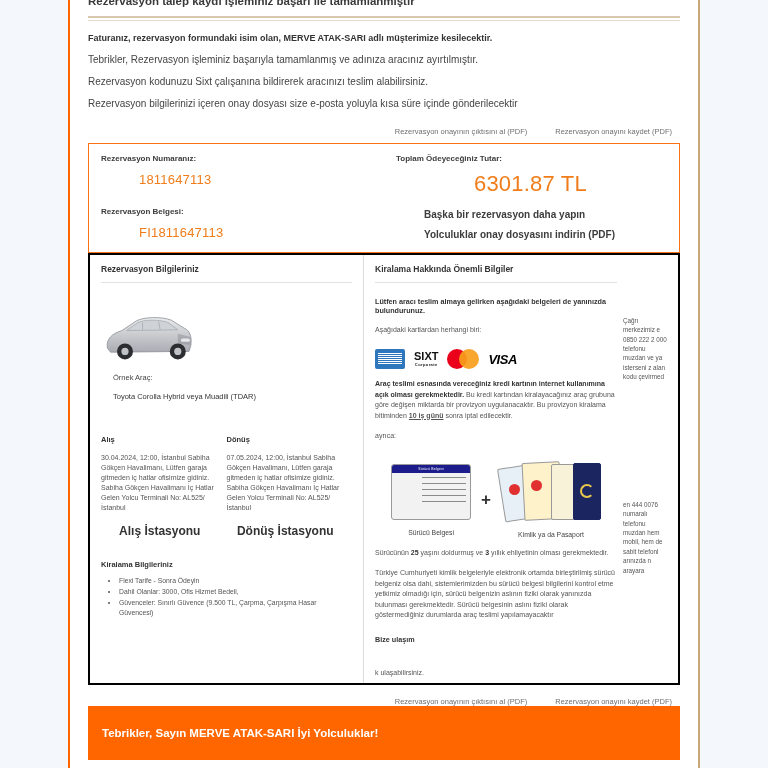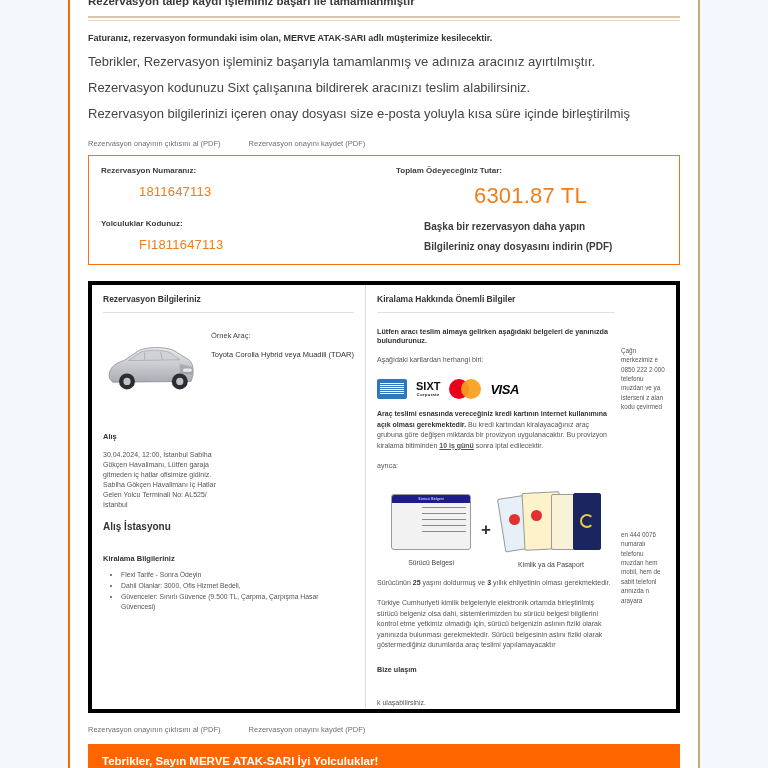--- a/index.html
+++ b/index.html
@@ -32,26 +32,26 @@
   .rule{
     height:2px;background:#d8c7ad;margin:3px 0 0 0;
   }
   .rule.thin{height:1px;background:#e7dcc8;margin-top:2px;}
 
   .invoice-line{
     font-size:9px;font-weight:bold;color:#333;
     margin:12px 0 0 0;
   }
   .para{
-    font-size:13px;color:#444;margin:11px 0 0 0;
+    font-size:10px;color:#444;margin:11px 0 0 0;
   }
 
   
   .pdf-row{
-    display:flex;gap:28px;
+    display:flex;justify-content:flex-end;gap:28px;
     margin-top:18px;padding-right:8px;
   }
   .pdf-link{
     font-size:7.5px;color:#6f6f6f;text-decoration:none;cursor:pointer;
   }
 
   
   .summary{
     margin-top:7px;
     border:1px solid #f97316;
@@ -70,42 +70,42 @@
   }
   .sum-label2{margin-top:20px;}
   .sub-link{
     font-size:10px;font-weight:bold;color:#3c3c3c;
     margin-left:28px;margin-top:12px;cursor:pointer;
   }
   .sub-link.second{margin-top:9px;}
 
   
   .panels{
-    display:flex;margin-top:16px;
-    border:4px solid #000000;
+    display:flex;
+    border:2px solid #000000;
     box-sizing:border-box;
     height:432px;
   }
   .panel-l{width:274px;border-right:1px solid #dcdcdc;padding:9px 11px;box-sizing:border-box;}
   .panel-r{flex:1;padding:9px 11px;box-sizing:border-box;display:flex;}
   .panel-title{font-size:8.5px;font-weight:bold;color:#333;}
   .panel-rule{height:1px;background:#e2e2e2;margin-top:8px;}
 
   
-  .car-row{display:flex;margin-top:13px;}
+  .car-row{display:flex;margin-top:13px;flex-direction:column;}
   .car-img{width:96px;height:62px;flex:none;margin-top:10px;}
   .car-meta{margin-left:12px;padding-top:5px;}
   .car-meta .k{font-size:7.5px;color:#444;}
   .car-meta .v{font-size:7.5px;color:#333;margin-top:10px;}
 
   .pr-row{display:flex;margin-top:34px;}
   .pr-col{width:50%;padding-right:8px;box-sizing:border-box;}
   .pr-head{font-size:7.5px;font-weight:bold;color:#333;}
   .pr-body{font-size:7px;color:#555;margin-top:9px;line-height:1.45;}
-  .pr-station{font-size:10px;font-weight:bold;color:#333;margin-top:11px;}
+  .pr-station{font-size:12px;font-weight:bold;color:#333;margin-top:11px;text-align:center;}
 
   .rent-title{font-size:7.5px;font-weight:bold;color:#333;margin-top:22px;}
   ul.rent{margin:7px 0 0 0;padding-left:18px;}
   ul.rent li{font-size:6.8px;color:#555;line-height:1.55;}
 
   
   .rp-main{flex:1;padding-right:6px;}
   .rp-side{
     width:44px;flex:none;font-size:6.3px;color:#555;
     line-height:1.5;padding-top:52px;
@@ -146,57 +146,57 @@
   .ids .m{position:absolute;width:11px;height:11px;border-radius:50%;background:#e03030;}
   .ids .m1{left:8px;top:22px;}
   .ids .m2{left:30px;top:18px;}
   .ids .star{position:absolute;left:79px;top:22px;width:10px;height:10px;border-radius:50%;
      border:2px solid #e8c84a;border-right-color:transparent;}
   .doc-cap{font-size:6.8px;color:#444;margin-top:9px;}
 
   
   .pdf-row.bottom{margin-top:12px;}
   .banner{
-    margin-top:10px;background:#ff6600;color:#fff;
+    background:#ff6600;color:#fff;
     font-size:11.5px;font-weight:bold;
-    padding:11px 14px;box-sizing:border-box;
+    padding:21px 14px;box-sizing:border-box;
   }
 </style>
 </head>
 <body>
 
 <div class="page">
   <div class="inner">
 
     <h1 class="main-title">Rezervasyon talep kaydı işleminiz başarı ile tamamlanmıştır</h1>
     <div class="rule"></div>
     <div class="rule thin"></div>
 
     <p class="invoice-line">Faturanız, rezervasyon formundaki isim olan, MERVE ATAK-SARI adlı müşterimize kesilecektir.</p>
     <p class="para">Tebrikler, Rezervasyon işleminiz başarıyla tamamlanmış ve adınıza aracınız ayırtılmıştır.</p>
     <p class="para">Rezervasyon kodunuzu Sixt çalışanına bildirerek aracınızı teslim alabilirsiniz.</p>
-    <p class="para">Rezervasyon bilgilerinizi içeren onay dosyası size e-posta yoluyla kısa süre içinde birleştirilmiş</p>
+    <p class="para">Rezervasyon bilgilerinizi içeren onay dosyası size e-posta yoluyla kısa süre içinde gönderilecektir</p>
 
     <div class="pdf-row">
       <span class="pdf-link">Rezervasyon onayının çıktısını al (PDF)</span>
       <span class="pdf-link">Rezervasyon onayını kaydet (PDF)</span>
     </div>
 
     <div class="summary">
       <div class="col">
         <div class="sum-label">Rezervasyon Numaranız:</div>
         <div class="sum-value">1811647113</div>
-        <div class="sum-label sum-label2">Yolculuklar Kodunuz:</div>
+        <div class="sum-label sum-label2">Rezervasyon Belgesi:</div>
         <div class="sum-value">FI1811647113</div>
       </div>
       <div class="col">
         <div class="sum-label">Toplam Ödeyeceğiniz Tutar:</div>
         <div class="sum-value big">6301.87 TL</div>
         <div class="sub-link">Başka bir rezervasyon daha yapın</div>
-        <div class="sub-link second">Bilgileriniz onay dosyasını indirin (PDF)</div>
+        <div class="sub-link second">Yolculuklar onay dosyasını indirin (PDF)</div>
       </div>
     </div>
 
     <div class="panels">
 
       <div class="panel-l">
         <div class="panel-title">Rezervasyon Bilgileriniz</div>
         <div class="panel-rule"></div>
 
         <div class="car-row">
@@ -223,20 +223,25 @@
             <div class="v">Toyota Corolla Hybrid veya Muadili (TDAR)</div>
           </div>
         </div>
 
         <div class="pr-row">
           <div class="pr-col">
             <div class="pr-head">Alış</div>
             <div class="pr-body">30.04.2024, 12:00, İstanbul Sabiha Gökçen Havalimanı, Lütfen garaja gitmeden iç hatlar ofisimize gidiniz. Sabiha Gökçen Havalimanı İç Hatlar Gelen Yolcu Terminali No: AL525/ İstanbul</div>
             <div class="pr-station">Alış İstasyonu</div>
           </div>
+          <div class="pr-col">
+            <div class="pr-head">Dönüş</div>
+            <div class="pr-body">07.05.2024, 12:00, İstanbul Sabiha Gökçen Havalimanı, Lütfen garaja gitmeden iç hatlar ofisimize gidiniz. Sabiha Gökçen Havalimanı İç Hatlar Gelen Yolcu Terminali No: AL525/ İstanbul</div>
+            <div class="pr-station">Dönüş İstasyonu</div>
+          </div>
         </div>
 
         <div class="rent-title">Kiralama Bilgileriniz</div>
         <ul class="rent">
           <li>Flexi Tarife - Sonra Ödeyin</li>
           <li>Dahil Olanlar: 3000, Ofis Hizmet Bedeli,</li>
           <li>Güvenceler: Sınırlı Güvence (9.500 TL, Çarpma, Çarpışma Hasar Güvencesi)</li>
         </ul>
       </div>
 

